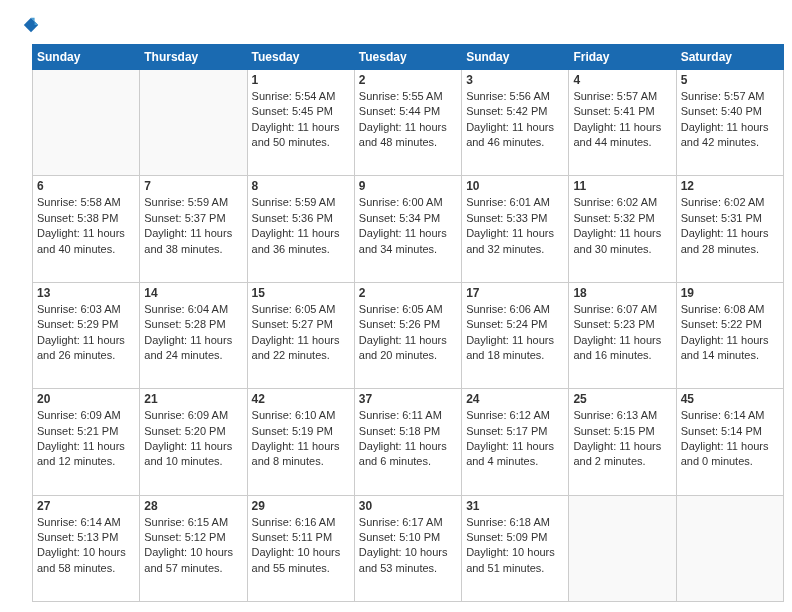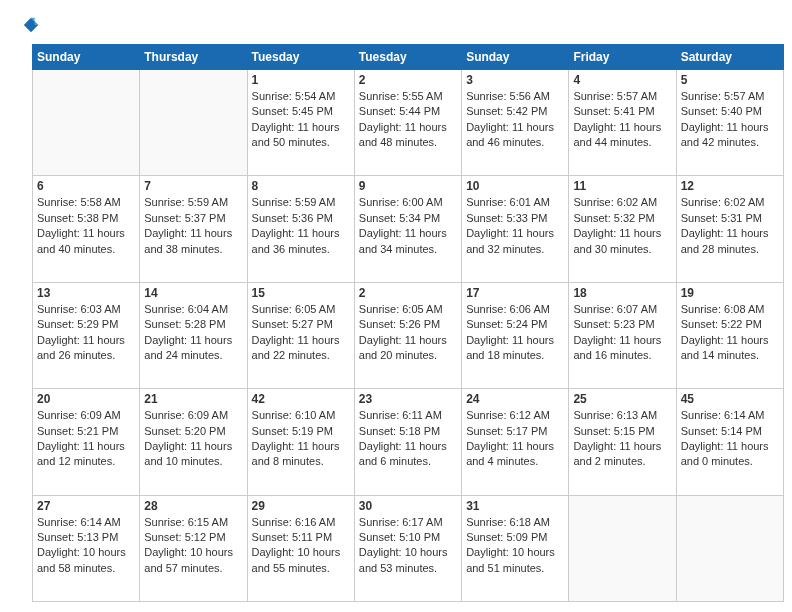--- a/index.html
+++ b/index.html
@@ -226,21 +226,21 @@
           </td>
           <td>
             <div class="day-num">21</div>
             <div class="day-info">Sunrise: 6:09 AM<br>Sunset: 5:20 PM<br>Daylight: 11 hours and 10 minutes.</div>
           </td>
           <td>
             <div class="day-num">42</div>
             <div class="day-info">Sunrise: 6:10 AM<br>Sunset: 5:19 PM<br>Daylight: 11 hours and 8 minutes.</div>
           </td>
           <td>
-            <div class="day-num">23</div>
+            <div class="day-num">37</div>
             <div class="day-info">Sunrise: 6:11 AM<br>Sunset: 5:18 PM<br>Daylight: 11 hours and 6 minutes.</div>
           </td>
           <td>
             <div class="day-num">24</div>
             <div class="day-info">Sunrise: 6:12 AM<br>Sunset: 5:17 PM<br>Daylight: 11 hours and 4 minutes.</div>
           </td>
           <td>
             <div class="day-num">25</div>
             <div class="day-info">Sunrise: 6:13 AM<br>Sunset: 5:15 PM<br>Daylight: 11 hours and 2 minutes.</div>
           </td>

